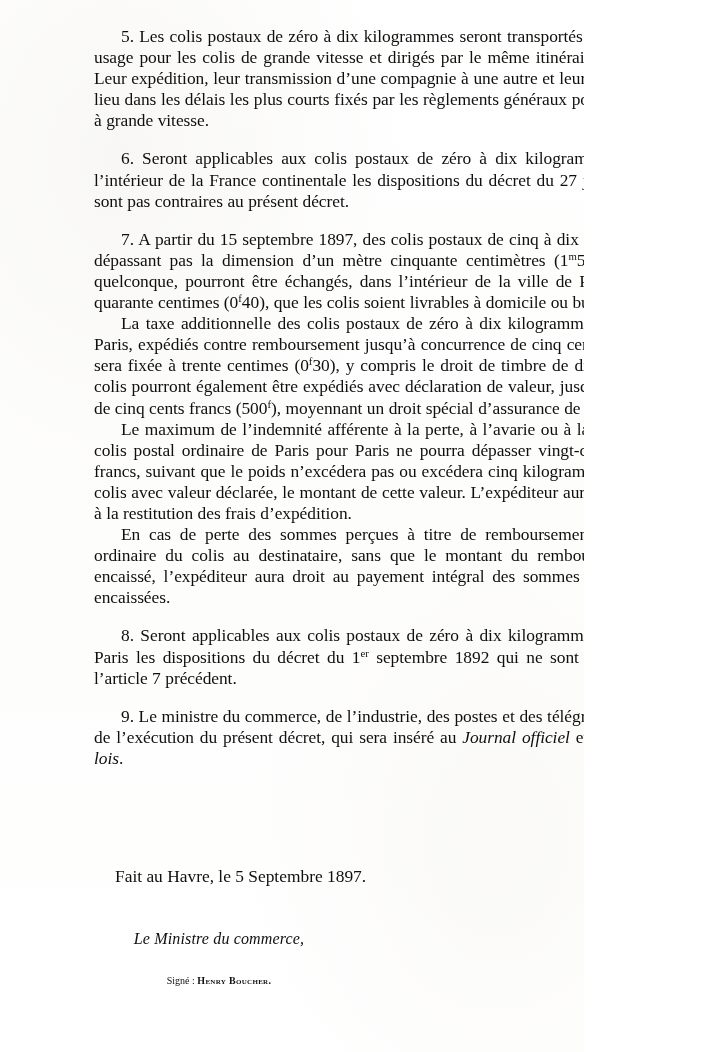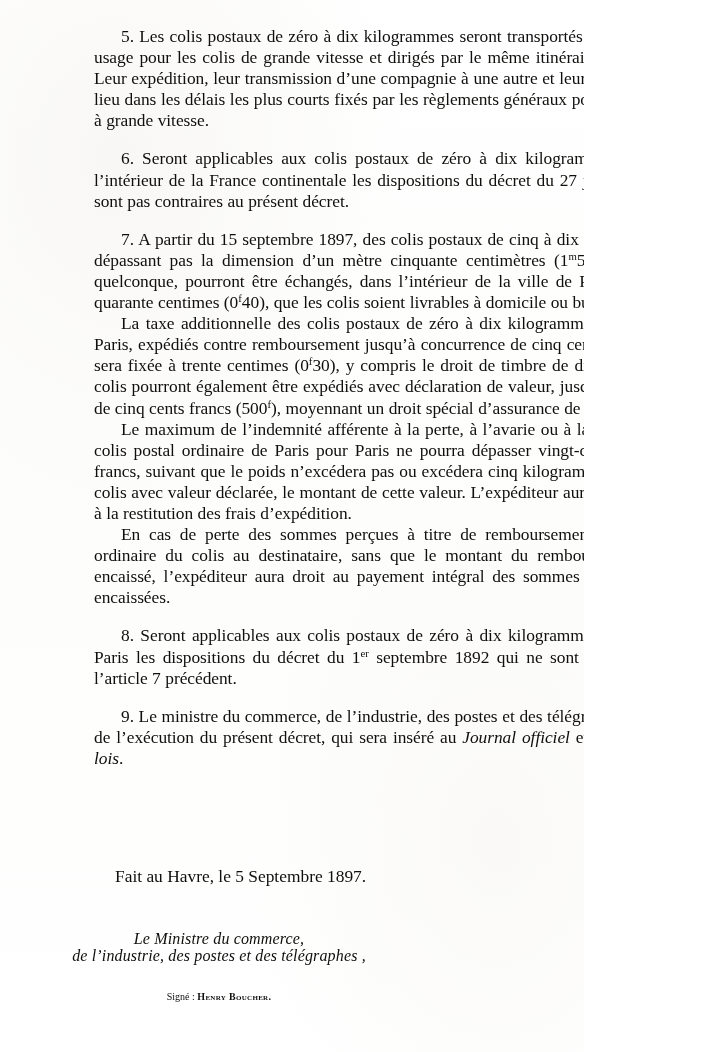--- a/index.html
+++ b/index.html
@@ -171,21 +171,20 @@
 
     <p class="para">9.  Le ministre du commerce, de l’industrie, des postes et des télégraphes est chargé de l’exécution du présent décret, qui sera inséré au <span class="italic">Journal officiel</span> et au <span class="italic">Bulletin des lois</span>.</p>
 
   </div>
 
   <div class="fait-line">Fait au Havre, le 5 Septembre 1897.</div>
 
 
   <div id="minister-block">
     <div class="title-line">Le Ministre du commerce,</div>
-    <div class="title-line">de l’industrie, des postes et des télégraphes ,</div>
     <div class="signe-line">
       <span class="lead">Signé :</span>
       <span class="name">Henry Boucher.</span>
     </div>
   </div>
 
   <div id="right-clip"></div>
 
 </div>
 

